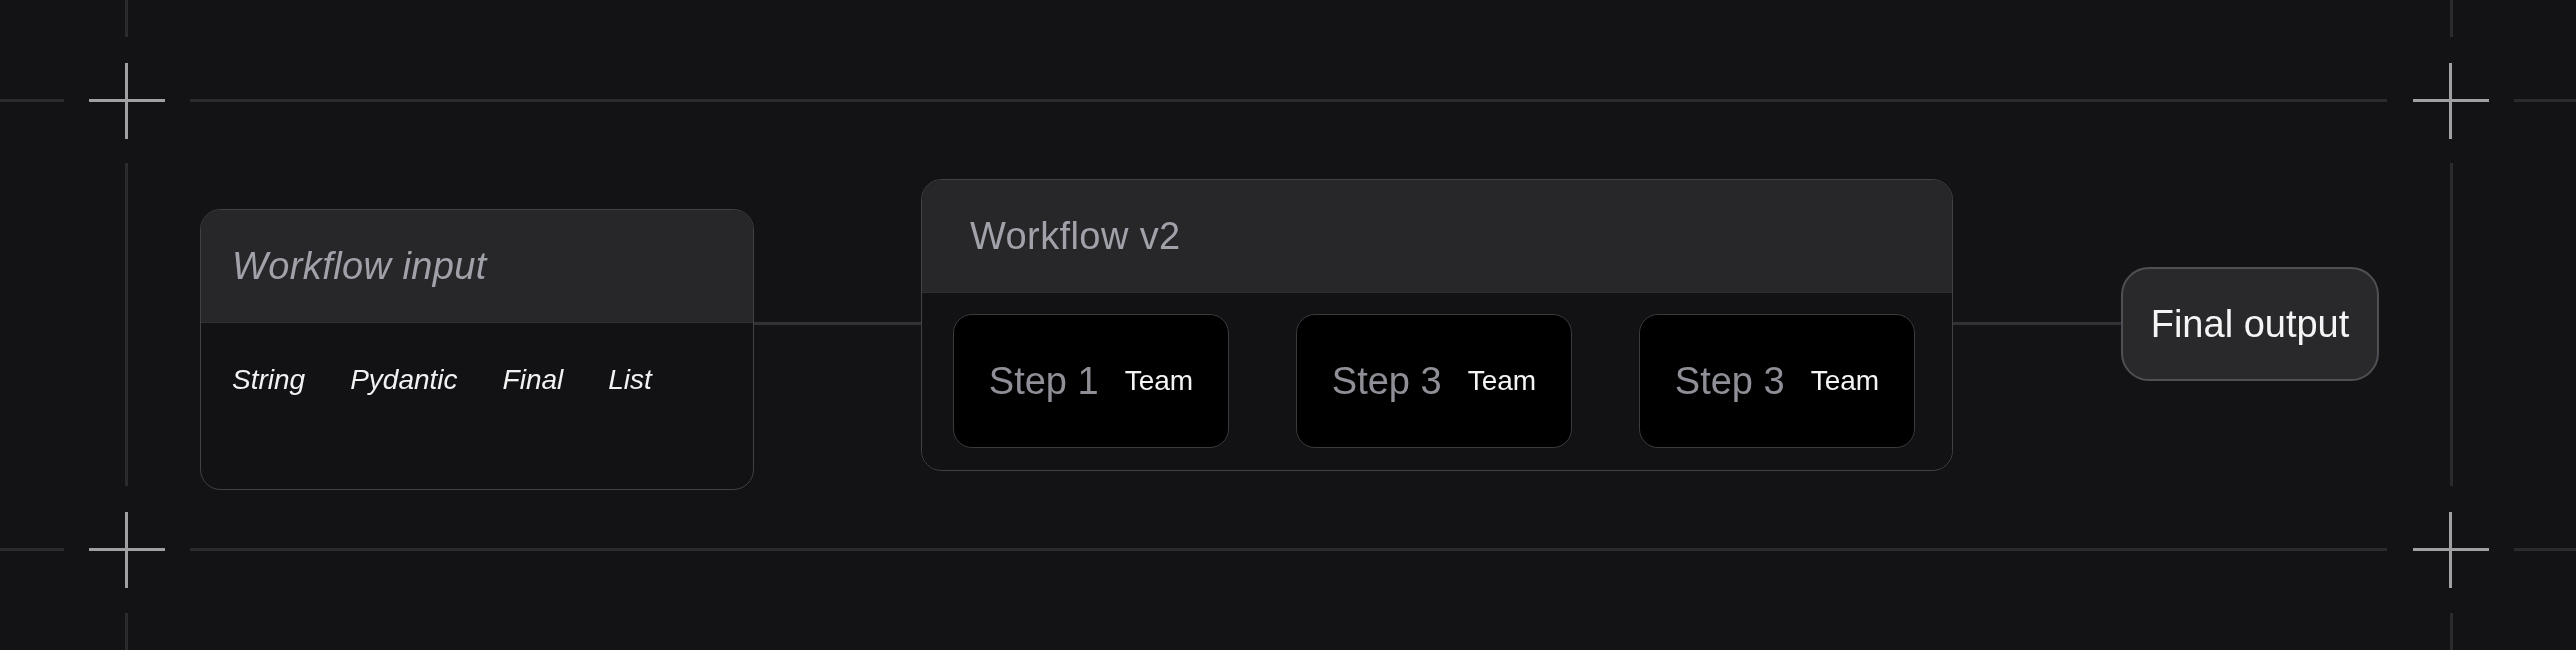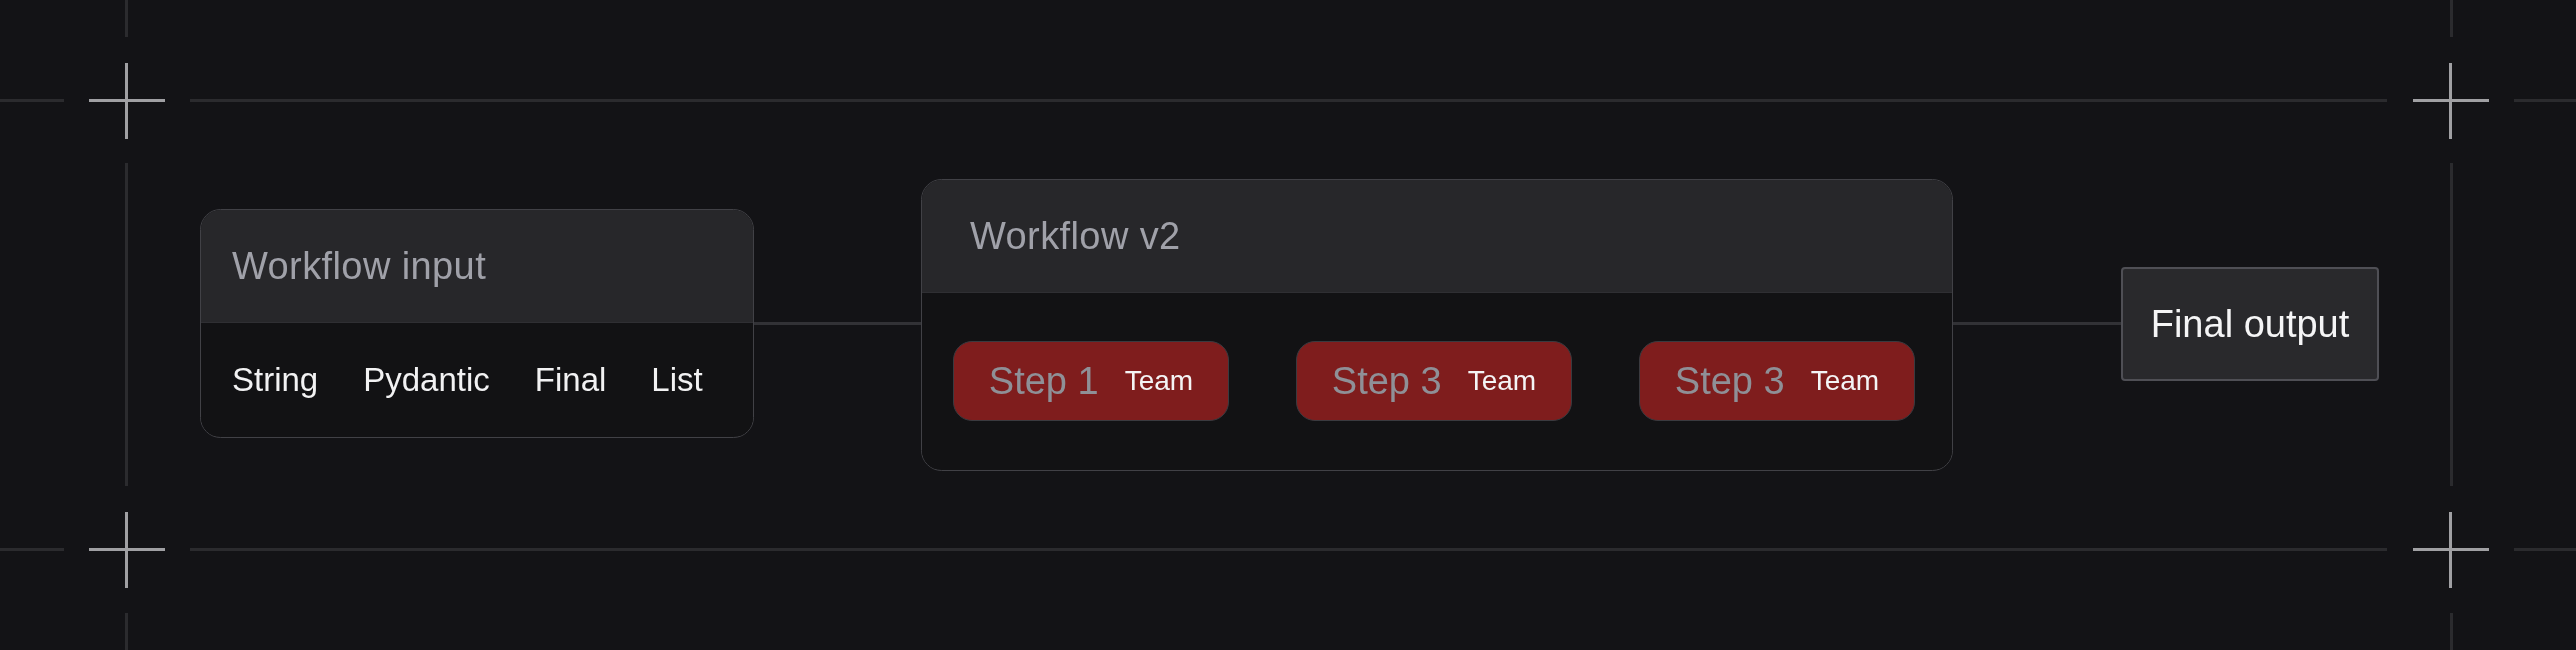--- a/index.html
+++ b/index.html
@@ -57,55 +57,55 @@
     letter-spacing: 0.4px;
   }
   .node-body {
     box-sizing: border-box;
     display: flex;
     align-items: center;
     background: #121214;
   }
 
   
-  .input-node { left: 200px; top: 209px; width: 554px; height: 229px; }
+  .input-node { left: 200px; top: 209px; width: 554px; height: 281px; font-style: italic; }
   .input-node .node-header { height: 113px; }
   .input-node .node-body { height: 113px; padding: 0 29px 0 31px; gap: 45px; }
-  .type-label { color: #f2f2f3; font-size: 33px; white-space: nowrap; }
+  .type-label { color: #f2f2f3; font-size: 28px; white-space: nowrap; }
 
   
   .v2-node { left: 921px; top: 179px; width: 1032px; height: 292px; }
   .v2-node .node-header { height: 113px; padding-left: 48px; }
   .v2-node .node-body { height: 176px; padding: 0 31px; gap: 67px; }
 
   .step-card {
     box-sizing: border-box;
     width: 276px;
-    height: 80px;
-    background: #7f1d1d;
+    height: 134px;
+    background: #000000;
     border: 1.7px solid #3a3a3f;
     border-radius: 19px;
     display: flex;
     align-items: center;
     justify-content: center;
     gap: 26px;
     white-space: nowrap;
   }
   .step-name { color: #8f9097; font-size: 38px; }
   .step-executor { color: #f4f4f5; font-size: 28px; }
 
   
   .output-node {
     position: absolute;
     left: 2121px; top: 267px;
     width: 258px; height: 114px;
     box-sizing: border-box;
     background: #29292c;
     border: 2.6px solid #4f4f55;
-    border-radius: 4px;
+    border-radius: 28px;
     display: flex;
     align-items: center;
     justify-content: center;
     color: #f5f5f6;
     font-size: 38px;
     white-space: nowrap;
   }
 </style>
 </head>
 <body>

